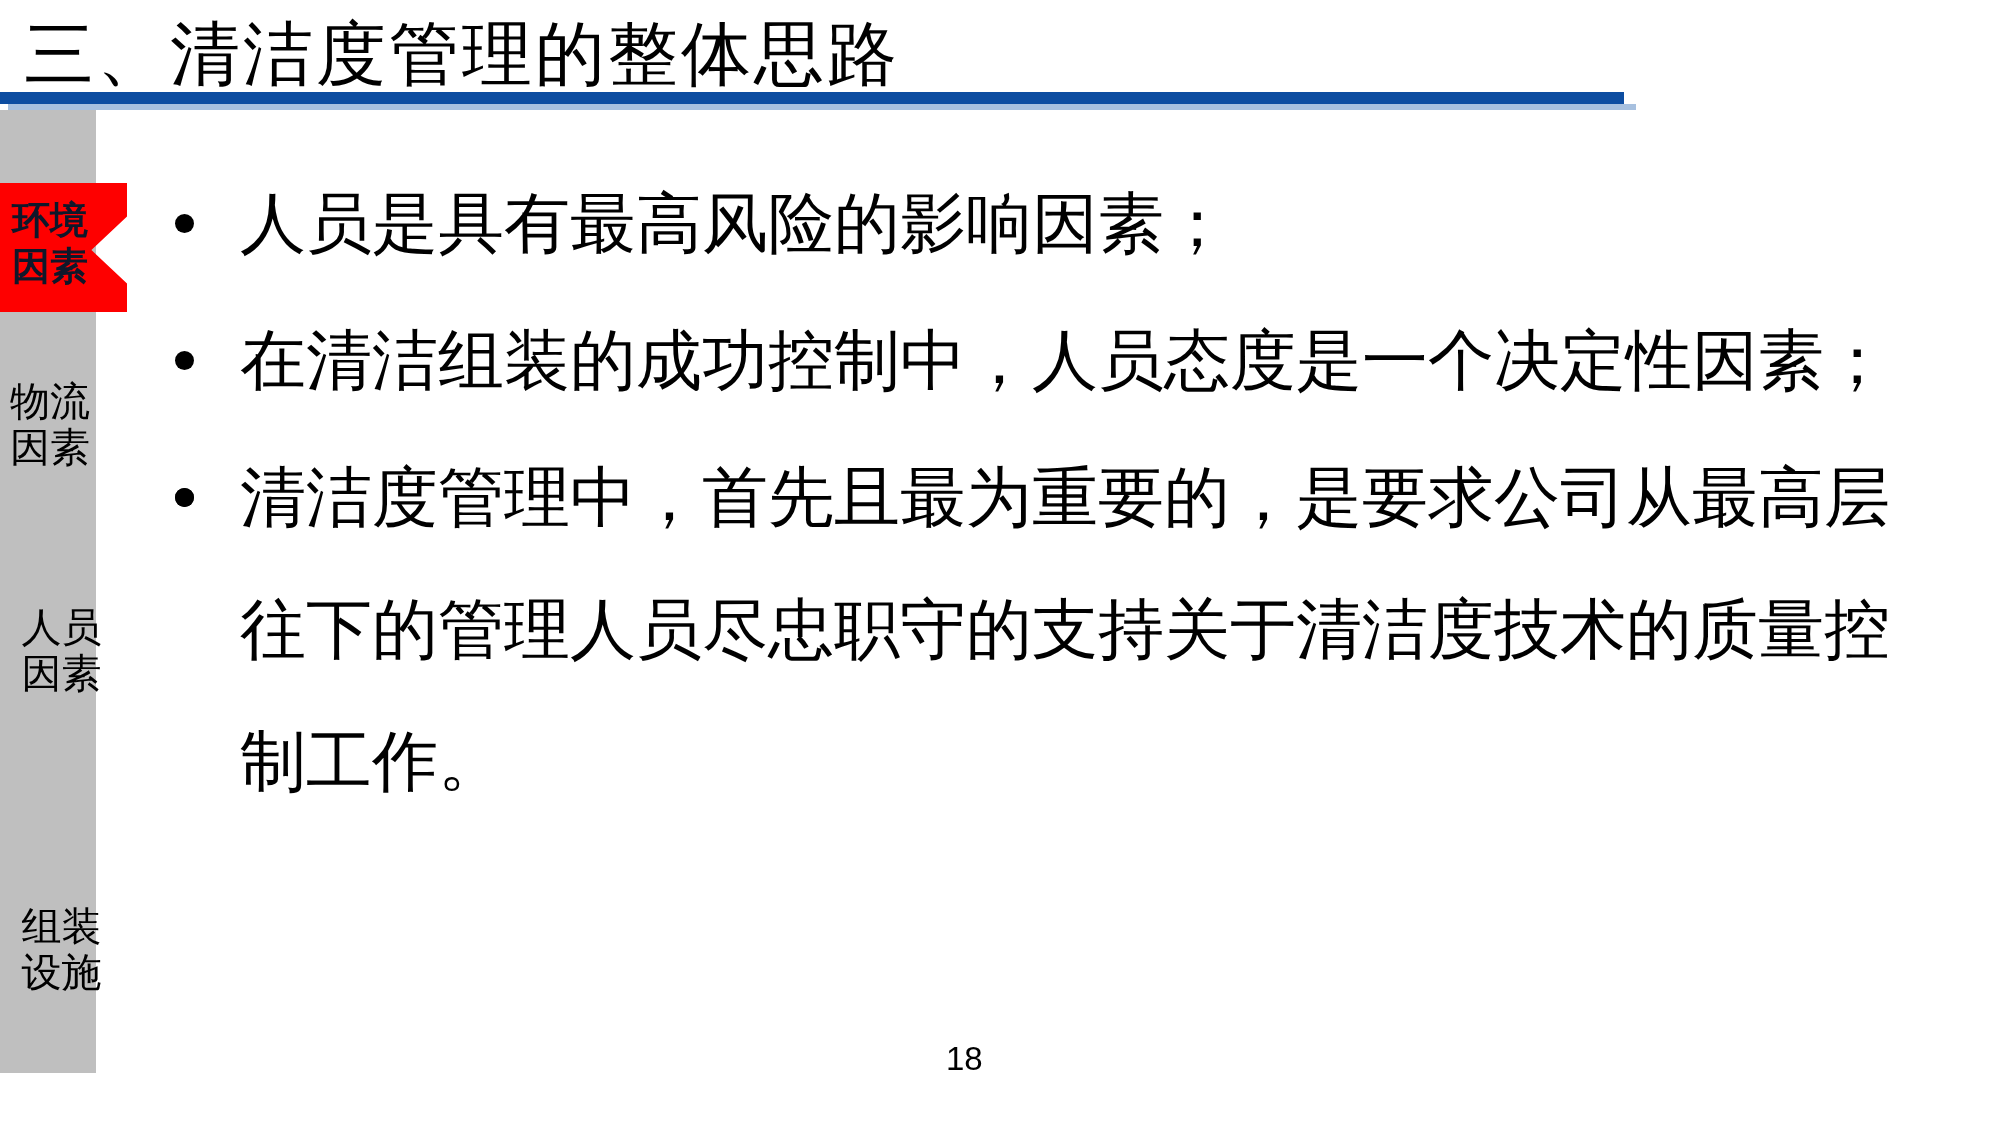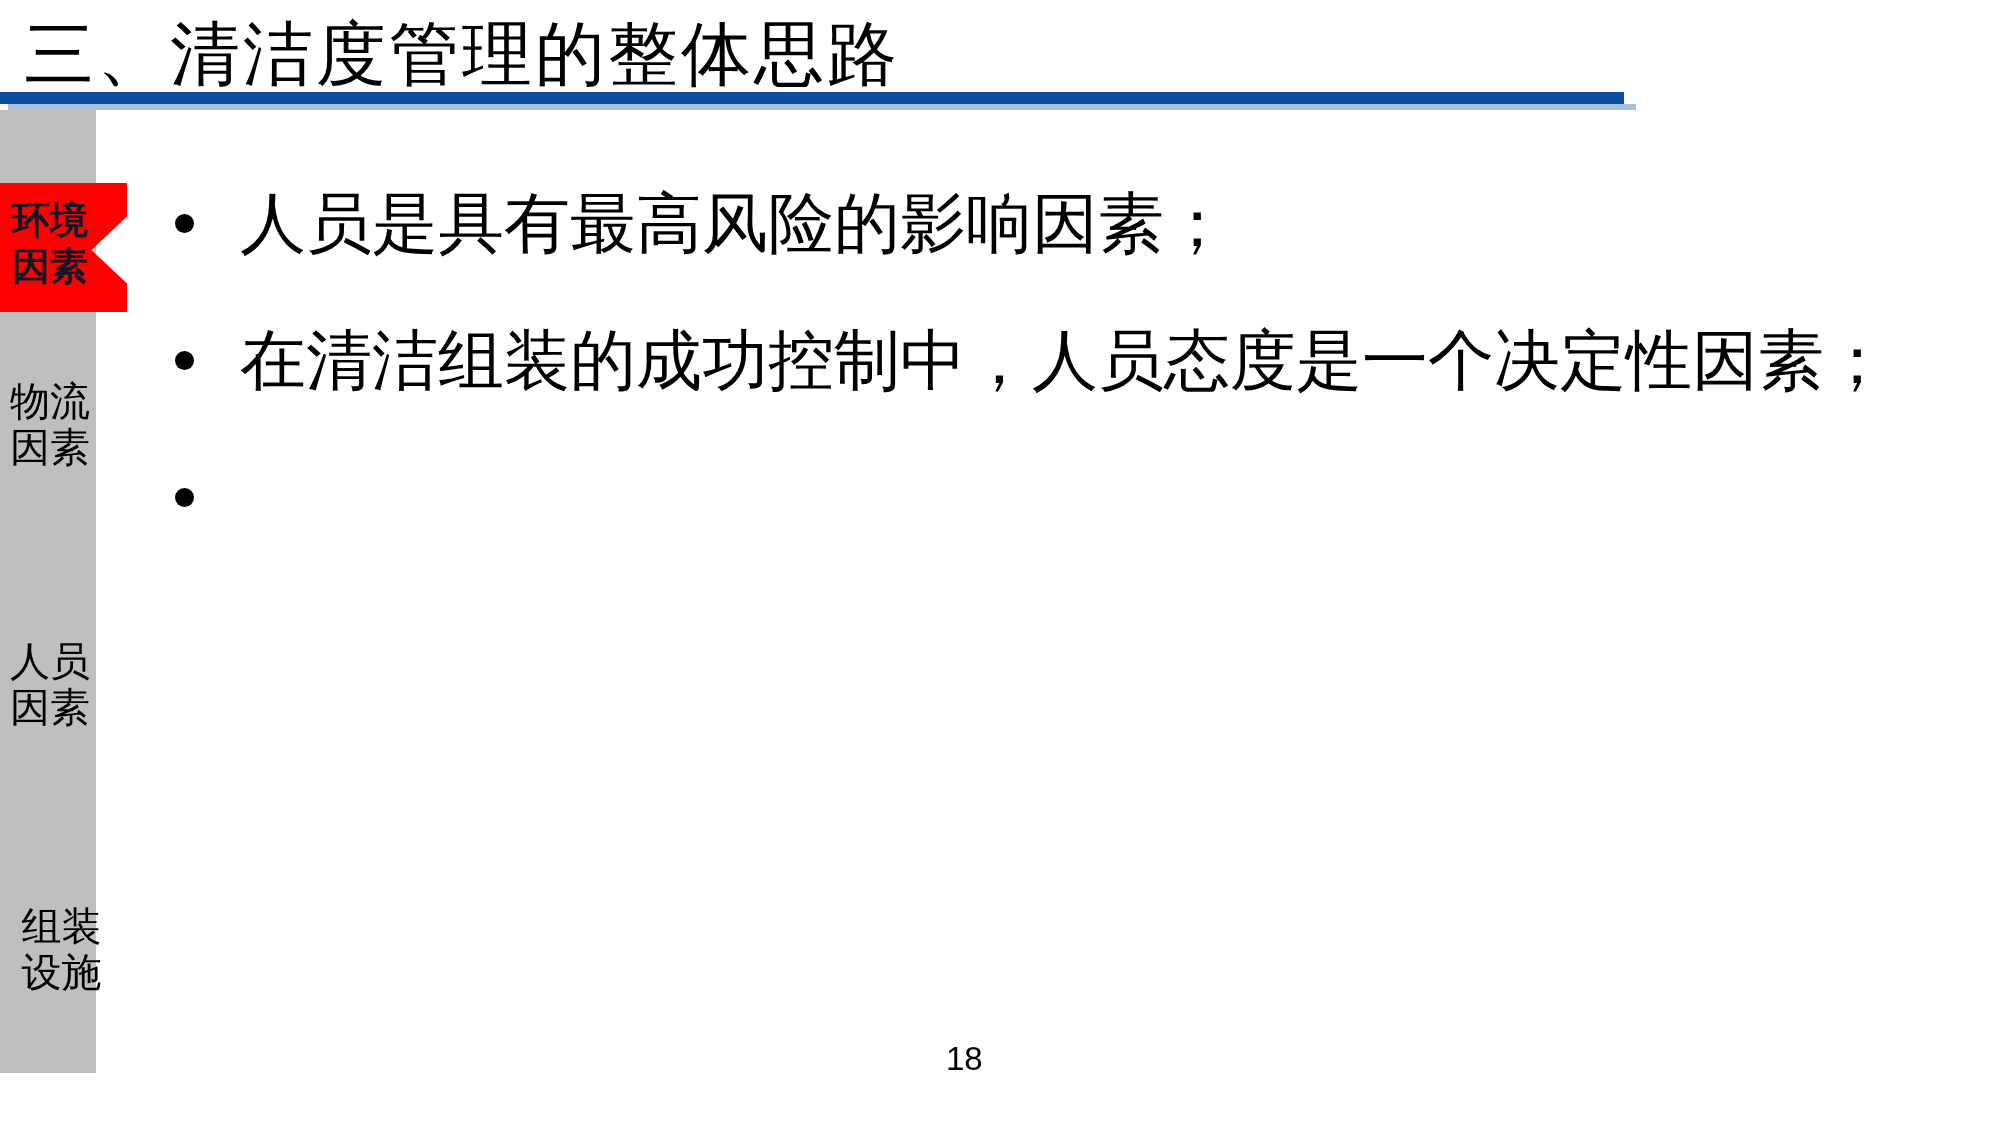--- a/index.html
+++ b/index.html
@@ -34,21 +34,21 @@
     width:96px;height:963px;
     background:#BFBFBF;
   }
   .side-item{
     position:absolute;left:0;width:113px;
     padding-left:10px;box-sizing:border-box;
     font-size:40px;line-height:46px;
     white-space:pre-line;
   }
   .side-item.i0{top:268px;}
-  .side-item.i1{top:528px;}
+  .side-item.i1{top:494px;text-align:center;}
   .side-item.i2{top:793px;text-align:center;}
   .env-tag{
     position:absolute;left:0;top:135px;
     width:127px;height:129px;
     background:#FE0000;
     clip-path:polygon(0 0,100% 0,100% 26%,72% 52%,100% 78%,100% 100%,0 100%);
     color:#0f172a;font-weight:bold;
     font-size:38px;line-height:46px;
     padding:14px 0 0 12px;box-sizing:border-box;
     white-space:pre-line;
@@ -104,17 +104,21 @@
       <span class="bullet-dot"></span>
       <span>人员是具有最高风险的影响因素；</span>
     </li>
     <li>
       <span class="bullet-dot"></span>
       <span>在清洁组装的成功控制中，人员态度是一个决定性因素；</span>
     </li>
     <li>
       <span class="bullet-dot"></span>
     </li>
+    <li>
+      <span class="bullet-dot"></span>
+      <span>清洁度管理中，首先且最为重要的，是要求公司从最高层往下的管理人员尽忠职守的支持关于清洁度技术的质量控制工作。</span>
+    </li>
   </ul>
 
   <div class="page-num">18</div>
 
 </div>
 
 </body></html>

